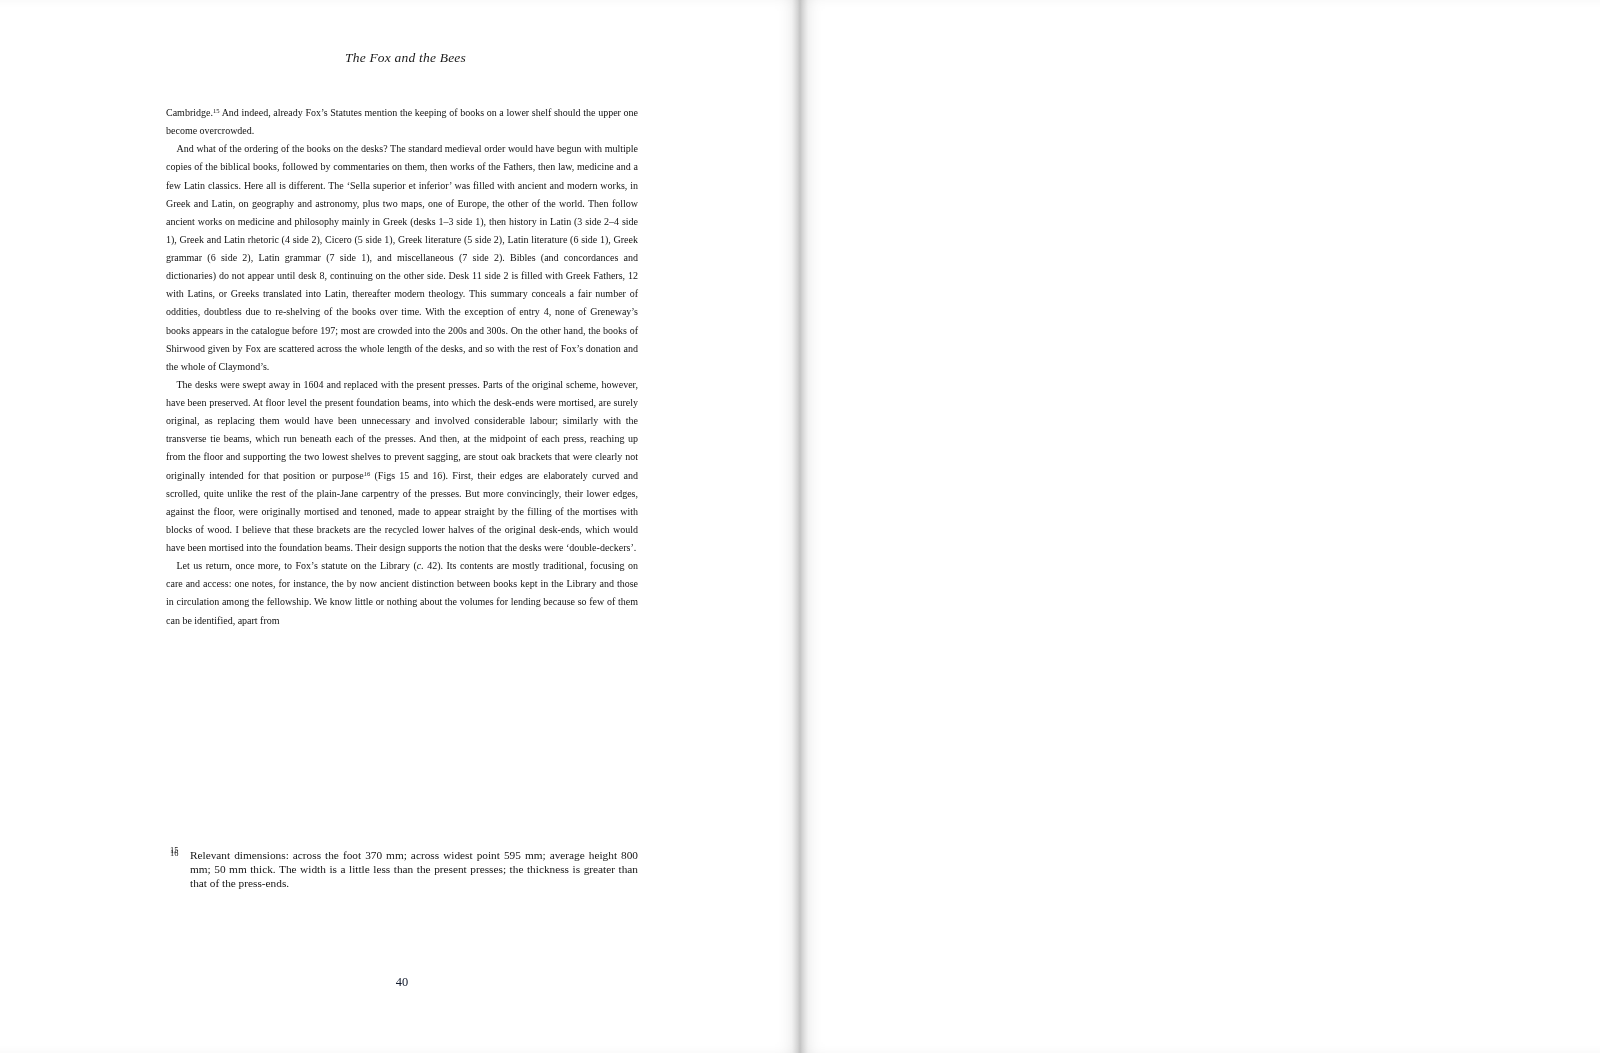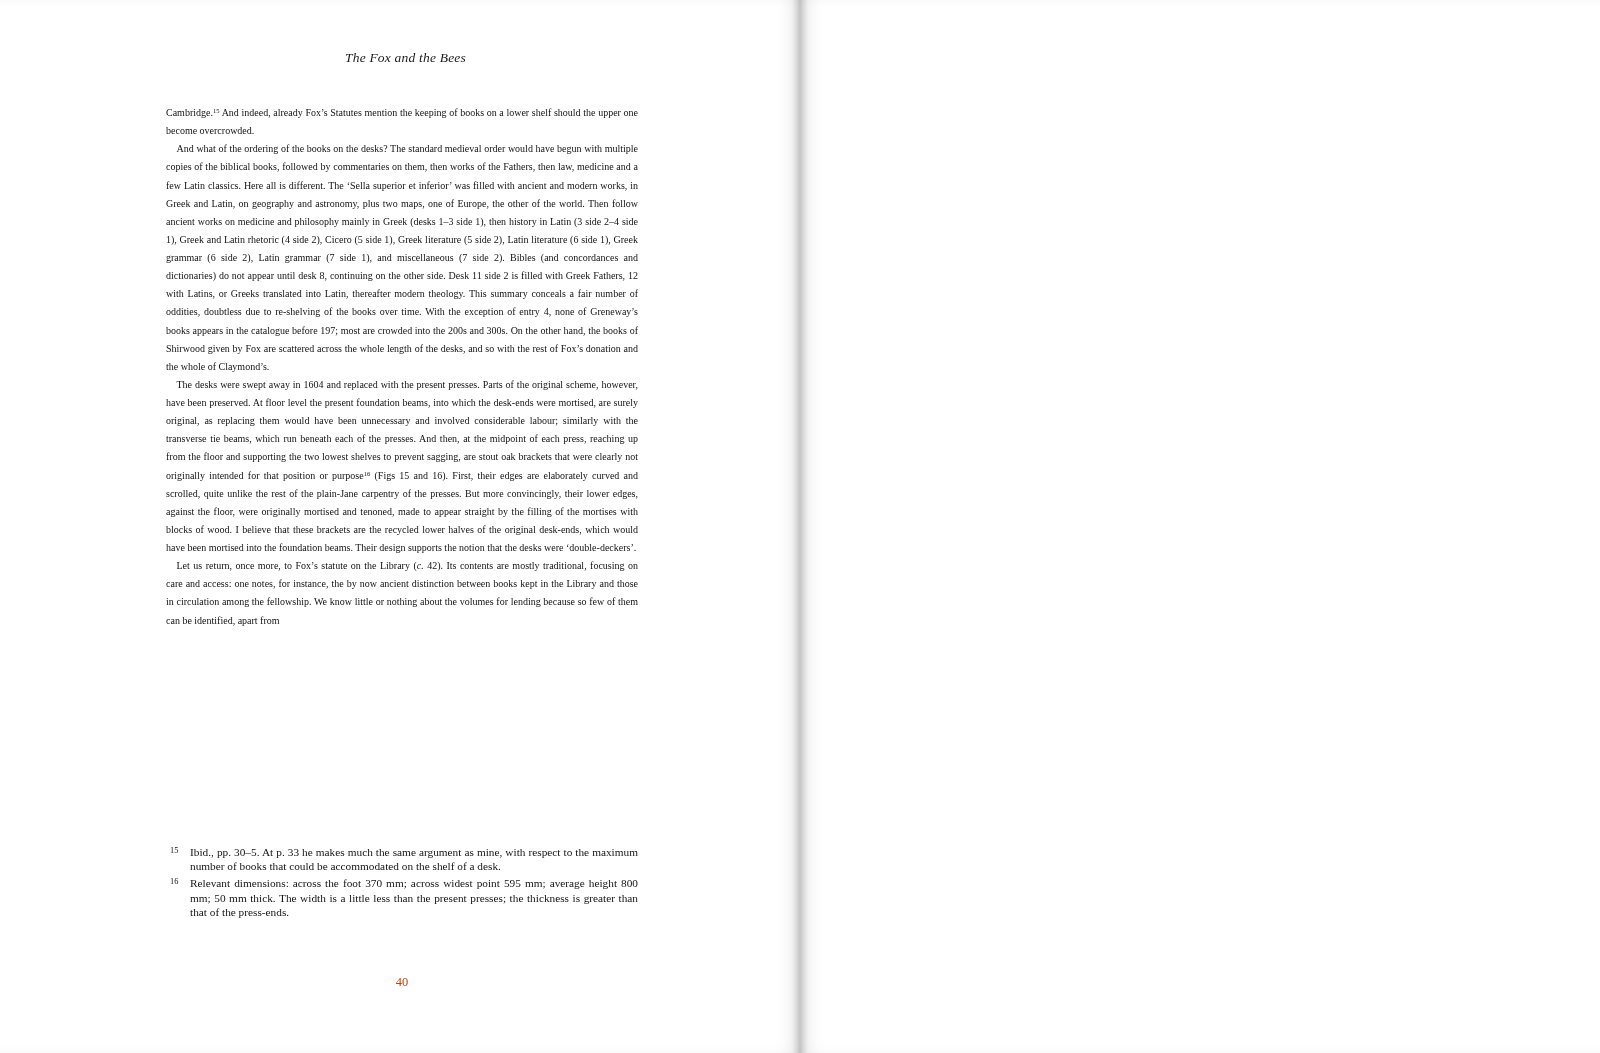--- a/index.html
+++ b/index.html
@@ -98,21 +98,21 @@
     top: -1px;
     font-size: 8.4px;
     vertical-align: super;
   }
 
   
   .folio {
     position: absolute;
     top: 975px;
     font-size: 12.4px;
-    color: #c2410c;
+    color: #0f172a;
     width: 60px;
     text-align: center;
   }
   .folio-left  { left: 372px; }
 </style>
 </head>
 <body>
 
 <div class="spread">
 
@@ -121,21 +121,21 @@
     <div class="runhead runhead-left">The Fox and the Bees</div>
 
     <div class="textcol" id="left-text">
         <p><span>Cambridge.</span><sup class="fn">15</sup><span> And indeed, already Fox’s Statutes mention the keeping of books on a lower shelf should the upper one become overcrowded.</span></p>
         <p class="indent"><span>And what of the ordering of the books on the desks? The standard medieval order would have begun with multiple copies of the biblical books, followed by commentaries on them, then works of the Fathers, then law, medicine and a few Latin classics. Here all is different. The ‘Sella superior et inferior’ was filled with ancient and modern works, in Greek and Latin, on geography and astronomy, plus two maps, one of Europe, the other of the world. Then follow ancient works on medicine and philosophy mainly in Greek (desks 1–3 side 1), then history in Latin (3 side 2–4 side 1), Greek and Latin rhetoric (4 side 2), Cicero (5 side 1), Greek literature (5 side 2), Latin literature (6 side 1), Greek grammar (6 side 2), Latin grammar (7 side 1), and miscellaneous (7 side 2). Bibles (and concordances and dictionaries) do not appear until desk 8, continuing on the other side. Desk 11 side 2 is filled with Greek Fathers, 12 with Latins, or Greeks translated into Latin, thereafter modern theology. This summary conceals a fair number of oddities, doubtless due to re-shelving of the books over time. With the exception of entry 4, none of Greneway’s books appears in the catalogue before 197; most are crowded into the 200s and 300s. On the other hand, the books of Shirwood given by Fox are scattered across the whole length of the desks, and so with the rest of Fox’s donation and the whole of Claymond’s.</span></p>
         <p class="indent"><span>The desks were swept away in 1604 and replaced with the present presses. Parts of the original scheme, however, have been preserved. At floor level the present foundation beams, into which the desk-ends were mortised, are surely original, as replacing them would have been unnecessary and involved considerable labour; similarly with the transverse tie beams, which run beneath each of the presses. And then, at the midpoint of each press, reaching up from the floor and supporting the two lowest shelves to prevent sagging, are stout oak brackets that were clearly not originally intended for that position or purpose</span><sup class="fn">16</sup><span> (Figs 15 and 16). First, their edges are elaborately curved and scrolled, quite unlike the rest of the plain-Jane carpentry of the presses. But more convincingly, their lower edges, against the floor, were originally mortised and tenoned, made to appear straight by the filling of the mortises with blocks of wood. I believe that these brackets are the recycled lower halves of the original desk-ends, which would have been mortised into the foundation beams. Their design supports the notion that the desks were ‘double-deckers’.</span></p>
         <p class="indent"><span>Let us return, once more, to Fox’s statute on the Library (</span><i>c.</i><span> 42). Its contents are mostly traditional, focusing on care and access: one notes, for instance, the by now ancient distinction between books kept in the Library and those in circulation among the fellowship. We know little or nothing about the volumes for lending because so few of them can be identified, apart from</span></p>
       </div>
 
     <div class="footnotes" id="left-footnotes">
-        <div class="fnrow"><span class="fnnum">15</span><span>Ibid., pp. 30–5. At p. 33 he makes much the same argument as mine, with respect to the maximum number of books that could be accommodated on the shelf of a desk.</span></div>
+        <div class="fnrow"><span class="fnnum">15</span></div>
         <div class="fnrow"><span class="fnnum">16</span><span>Relevant dimensions: across the foot 370 mm; across widest point 595 mm; average height 800 mm; 50 mm thick. The width is a little less than the present presses; the thickness is greater than that of the press-ends.</span></div>
       </div>
 
     <div class="folio folio-left">40</div>
   </div>
 
   <div class="page page-right">
 
     
 

